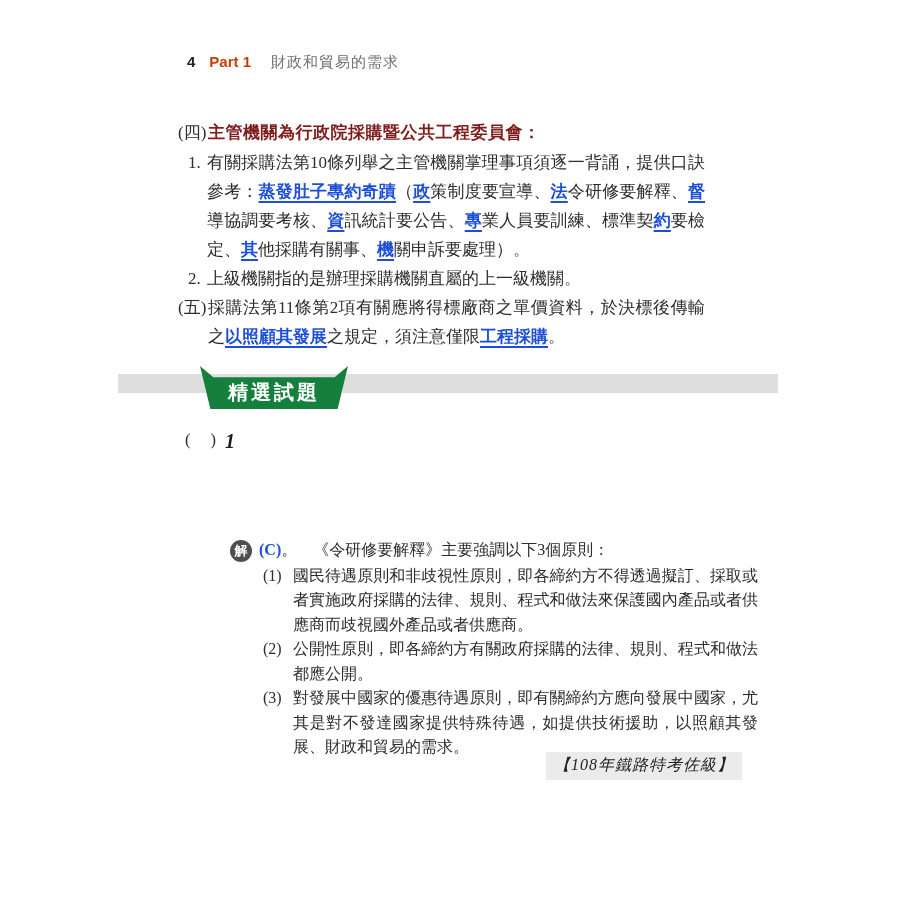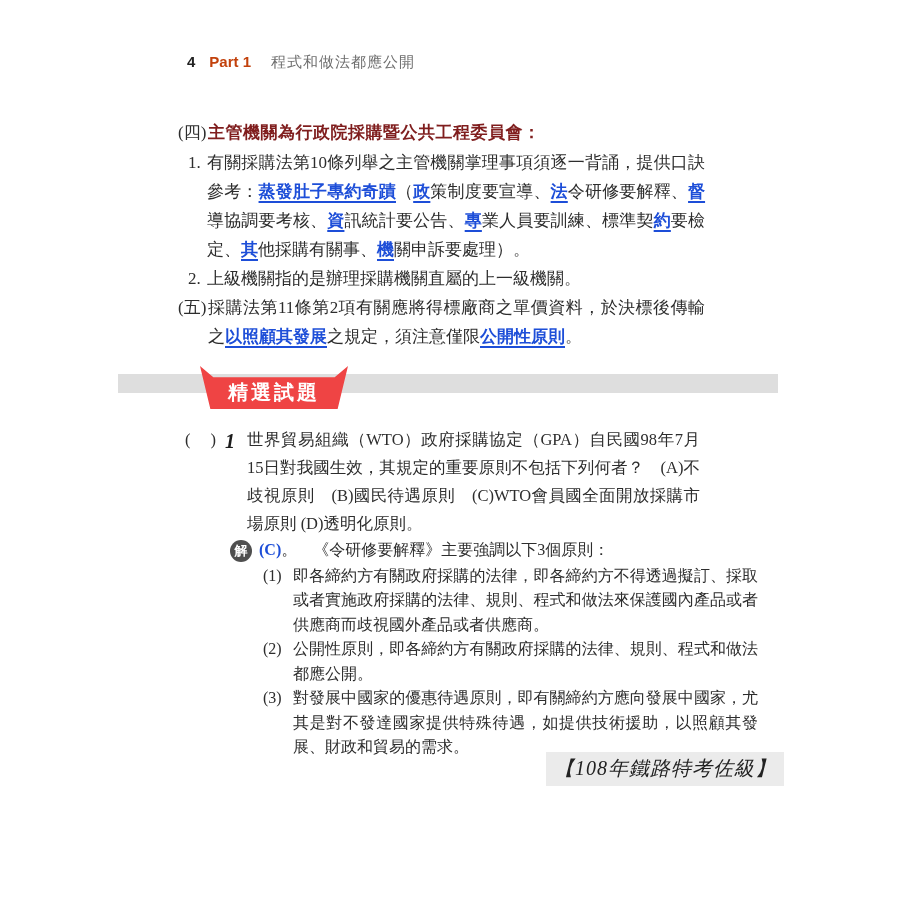--- a/index.html
+++ b/index.html
@@ -39,21 +39,21 @@
   .sec-body { display:flex; }
   .sec-body .stext { flex:1; text-align:justify; }
 
   
   .banner-bar {
     position:absolute; left:118px; top:374px; width:660px; height:19px;
     background:#dedede;
   }
   .ribbon {
     position:absolute; left:200px; top:366px; width:148px; height:43px;
-    background:#ef4444;
+    background:#15803d;
     clip-path:polygon(0 0, 9% 26%, 91% 26%, 100% 0, 93% 100%, 7% 100%);
     display:flex; align-items:center; justify-content:center;
   }
   .ribbon .ribbon-label {
     font-family:"Liberation Sans","DejaVu Sans",sans-serif;
     color:#ffffff; font-weight:bold; font-size:20px; letter-spacing:3px;
     padding-top:9px;
   }
 
   
@@ -78,32 +78,32 @@
   .answer-head .ahtext { flex:1; }
   .answer-points { margin-left:33px; margin-top:1px; }
   .point { display:flex; }
   .point .plabel { flex:0 0 30px; }
   .point .ptext { flex:1; text-align:justify; }
 
   
   .attribution {
     position:absolute; left:546px; top:752px;
     background:#ebebeb; padding:3px 8px 4px 8px;
-    font-style:italic; font-size:20px; color:#222; letter-spacing:1px;
+    font-style:italic; font-size:16px; color:#222; letter-spacing:1px;
   }
 </style>
 </head>
 <body>
 
 <div class="page">
 
   <div class="running-header">
     <span class="pagenum">4</span>
     <span class="partlabel">Part 1</span>
-    <span class="parttitle">程式和做法都應公開</span>
+    <span class="parttitle">財政和貿易的需求</span>
   </div>
 
   <div class="sec" id="sec4">
     <div class="sec-head">
       <span class="sec-marker">(四)</span>
       <span class="sec-title">主管機關為行政院採購暨公共工程委員會：</span>
     </div>
     <div class="sec-items">
       <div class="num-item">
         <span class="inum">1.</span>
@@ -112,44 +112,43 @@
       <div class="num-item">
         <span class="inum">2.</span>
         <span class="itext"><span>上級機關指的是辦理採購機關直屬的上一級機關。</span></span>
       </div>
     </div>
   </div>
 
   <div class="sec" id="sec5">
     <div class="sec-body">
       <span class="sec-marker">(五)</span>
-      <span class="stext"><span>採購法第11條第2項有關應將得標廠商之單價資料，於決標後傳輸之</span><span class="b u">以照顧其發展</span><span>之規定，須注意僅限</span><span class="b u">公開性原則</span><span>。</span></span>
+      <span class="stext"><span>採購法第11條第2項有關應將得標廠商之單價資料，於決標後傳輸之</span><span class="b u">以照顧其發展</span><span>之規定，須注意僅限</span><span class="b u">工程採購</span><span>。</span></span>
     </div>
   </div>
 
   <div class="banner-bar"></div>
   <div class="ribbon">
     <span class="ribbon-label">精選試題</span>
   </div>
 
   <div class="question">
     <span class="ans-bracket"><span>(</span><span class="gap"></span><span>)</span></span>
     <span class="q-num">1</span>
-    <span class="q-text">世界貿易組織（WTO）政府採購協定（GPA）自民國98年7月15日對我國生效，其規定的重要原則不包括下列何者？　(A)不歧視原則　(B)國民待遇原則　(C)WTO會員國全面開放採購市場原則 (D)透明化原則。</span>
   </div>
 
   <div class="answer">
     <div class="answer-head">
       <span class="badge">解</span>
       <span class="ahtext"><span class="b">(C)</span><span>。　《令研修要解釋》主要強調以下3個原則：</span></span>
     </div>
     <div class="answer-points">
       <div class="point">
         <span class="plabel">(1)</span>
-        <span class="ptext">即各締約方有關政府採購的法律，即各締約方不得透過擬訂、採取或者實施政府採購的法律、規則、程式和做法來保護國內產品或者供應商而歧視國外產品或者供應商。</span>
+        <span class="ptext">國民待遇原則和非歧視性原則，即各締約方不得透過擬訂、採取或者實施政府採購的法律、規則、程式和做法來保護國內產品或者供應商而歧視國外產品或者供應商。</span>
       </div>
       <div class="point">
         <span class="plabel">(2)</span>
         <span class="ptext">公開性原則，即各締約方有關政府採購的法律、規則、程式和做法都應公開。</span>
       </div>
       <div class="point">
         <span class="plabel">(3)</span>
         <span class="ptext">對發展中國家的優惠待遇原則，即有關締約方應向發展中國家，尤其是對不發達國家提供特殊待遇，如提供技術援助，以照顧其發展、財政和貿易的需求。</span>
       </div>
     </div>

